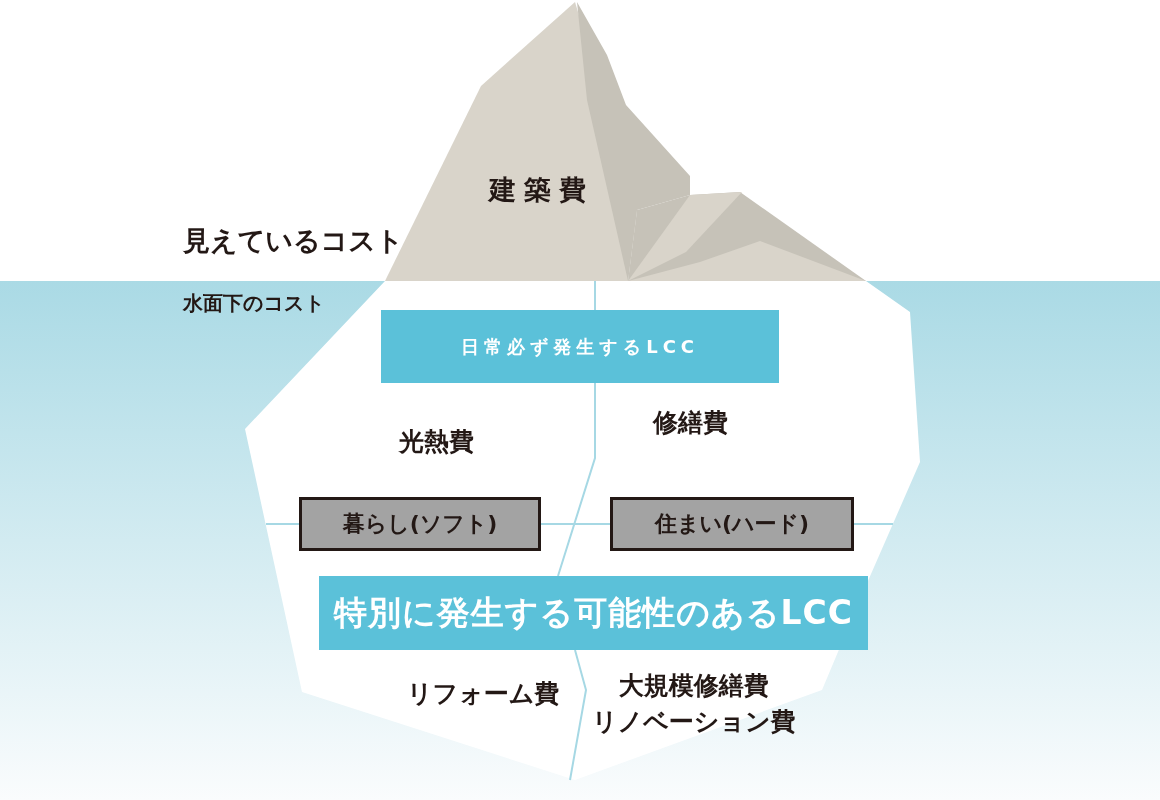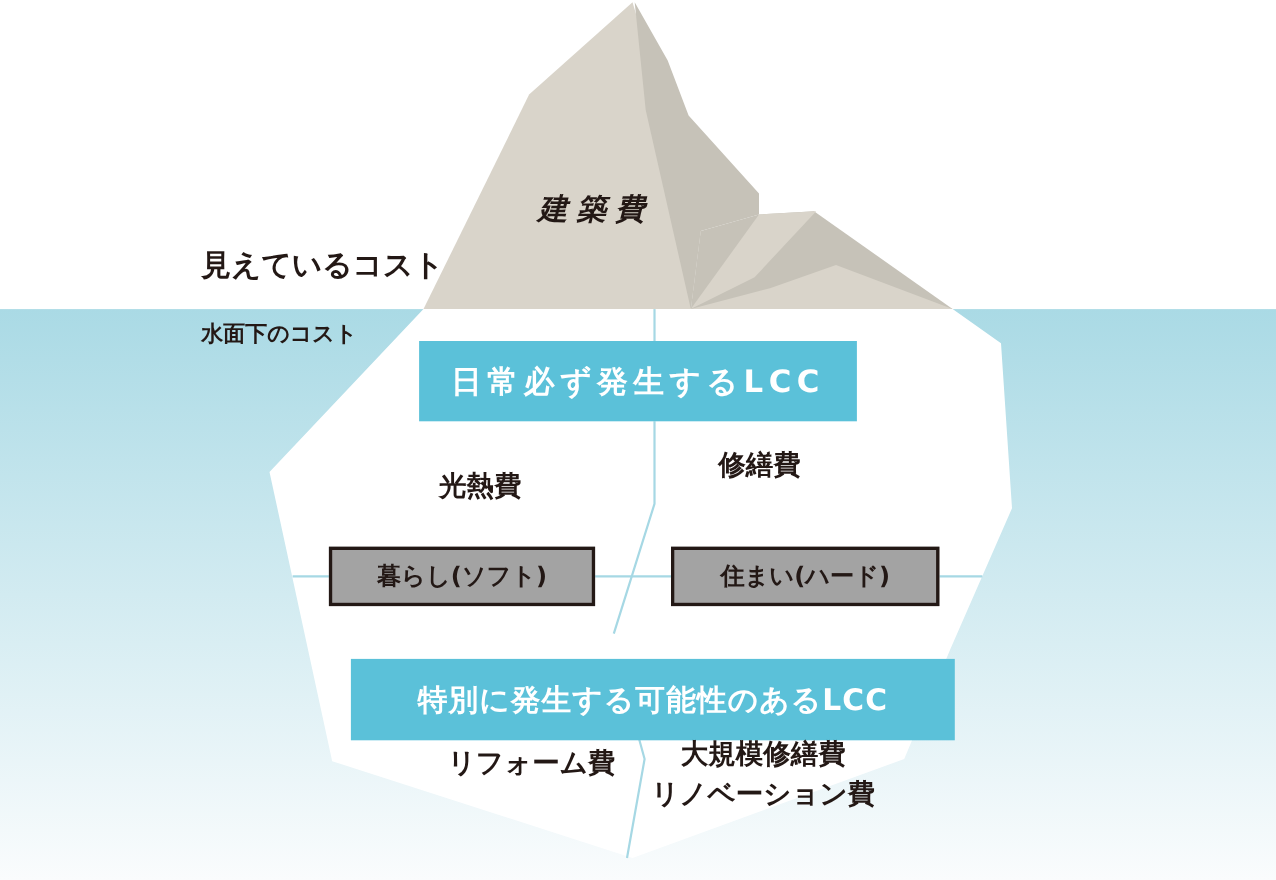--- a/index.html
+++ b/index.html
@@ -3,25 +3,25 @@
   <meta charset="utf-8">
   <style>
     html, body { margin:0; padding:0; }
     body { width:1160px; height:800px; overflow:hidden; background:#ffffff; position:relative;
            font-family:"DejaVu Sans", "Liberation Sans", sans-serif; }
     .canvas { position:absolute; left:0; top:0; width:1160px; height:800px; }
     svg.bg { position:absolute; left:0; top:0; }
     .txt { position:absolute; color:#231815; font-weight:bold; white-space:nowrap; }
     .label-above { left:183px; top:223px; font-size:27px; }
     .label-below { left:183px; top:290px; font-size:20px; }
-    .peak-label { left:489px; top:172px; font-size:27px; letter-spacing:8px;font-style:italic; }
+    .peak-label { left:489px; top:172px; font-size:27px; letter-spacing:8px; }
     .banner { position:absolute; background:#5bc1d9; color:#ffffff; font-weight:bold;
               display:flex; align-items:center; justify-content:center; white-space:nowrap; }
-    .banner-daily { left:381px; top:310px; width:398px; height:73px; font-size:28px; letter-spacing:5px; }
-    .banner-special { left:319px; top:576px; width:549px; height:74px; font-size:27px; letter-spacing:1px;margin-top:23px; }
+    .banner-daily { left:381px; top:310px; width:398px; height:73px; font-size:18px; letter-spacing:5px; }
+    .banner-special { left:319px; top:576px; width:549px; height:74px; font-size:33px; letter-spacing:1px; }
     .box { position:absolute; border:3px solid #231815; background:#a3a3a3; color:#231815;
            font-weight:bold; display:flex; align-items:center; justify-content:center;
            font-size:22px; box-sizing:border-box; white-space:nowrap; }
     .box-soft { left:299px; top:497px; width:242px; height:54px; }
     .box-hard { left:610px; top:497px; width:244px; height:54px; }
     .item { position:absolute; color:#231815; font-weight:bold; font-size:25px; text-align:center; line-height:36px; white-space:nowrap; }
     .item-energy { left:375px; top:424px;margin-left:24px; }
     .item-restore { left:653px; top:405px; }
     .item-reform { left:360px; top:676px;margin-left:47px; }
     .item-major { left:592px; top:668px; }

